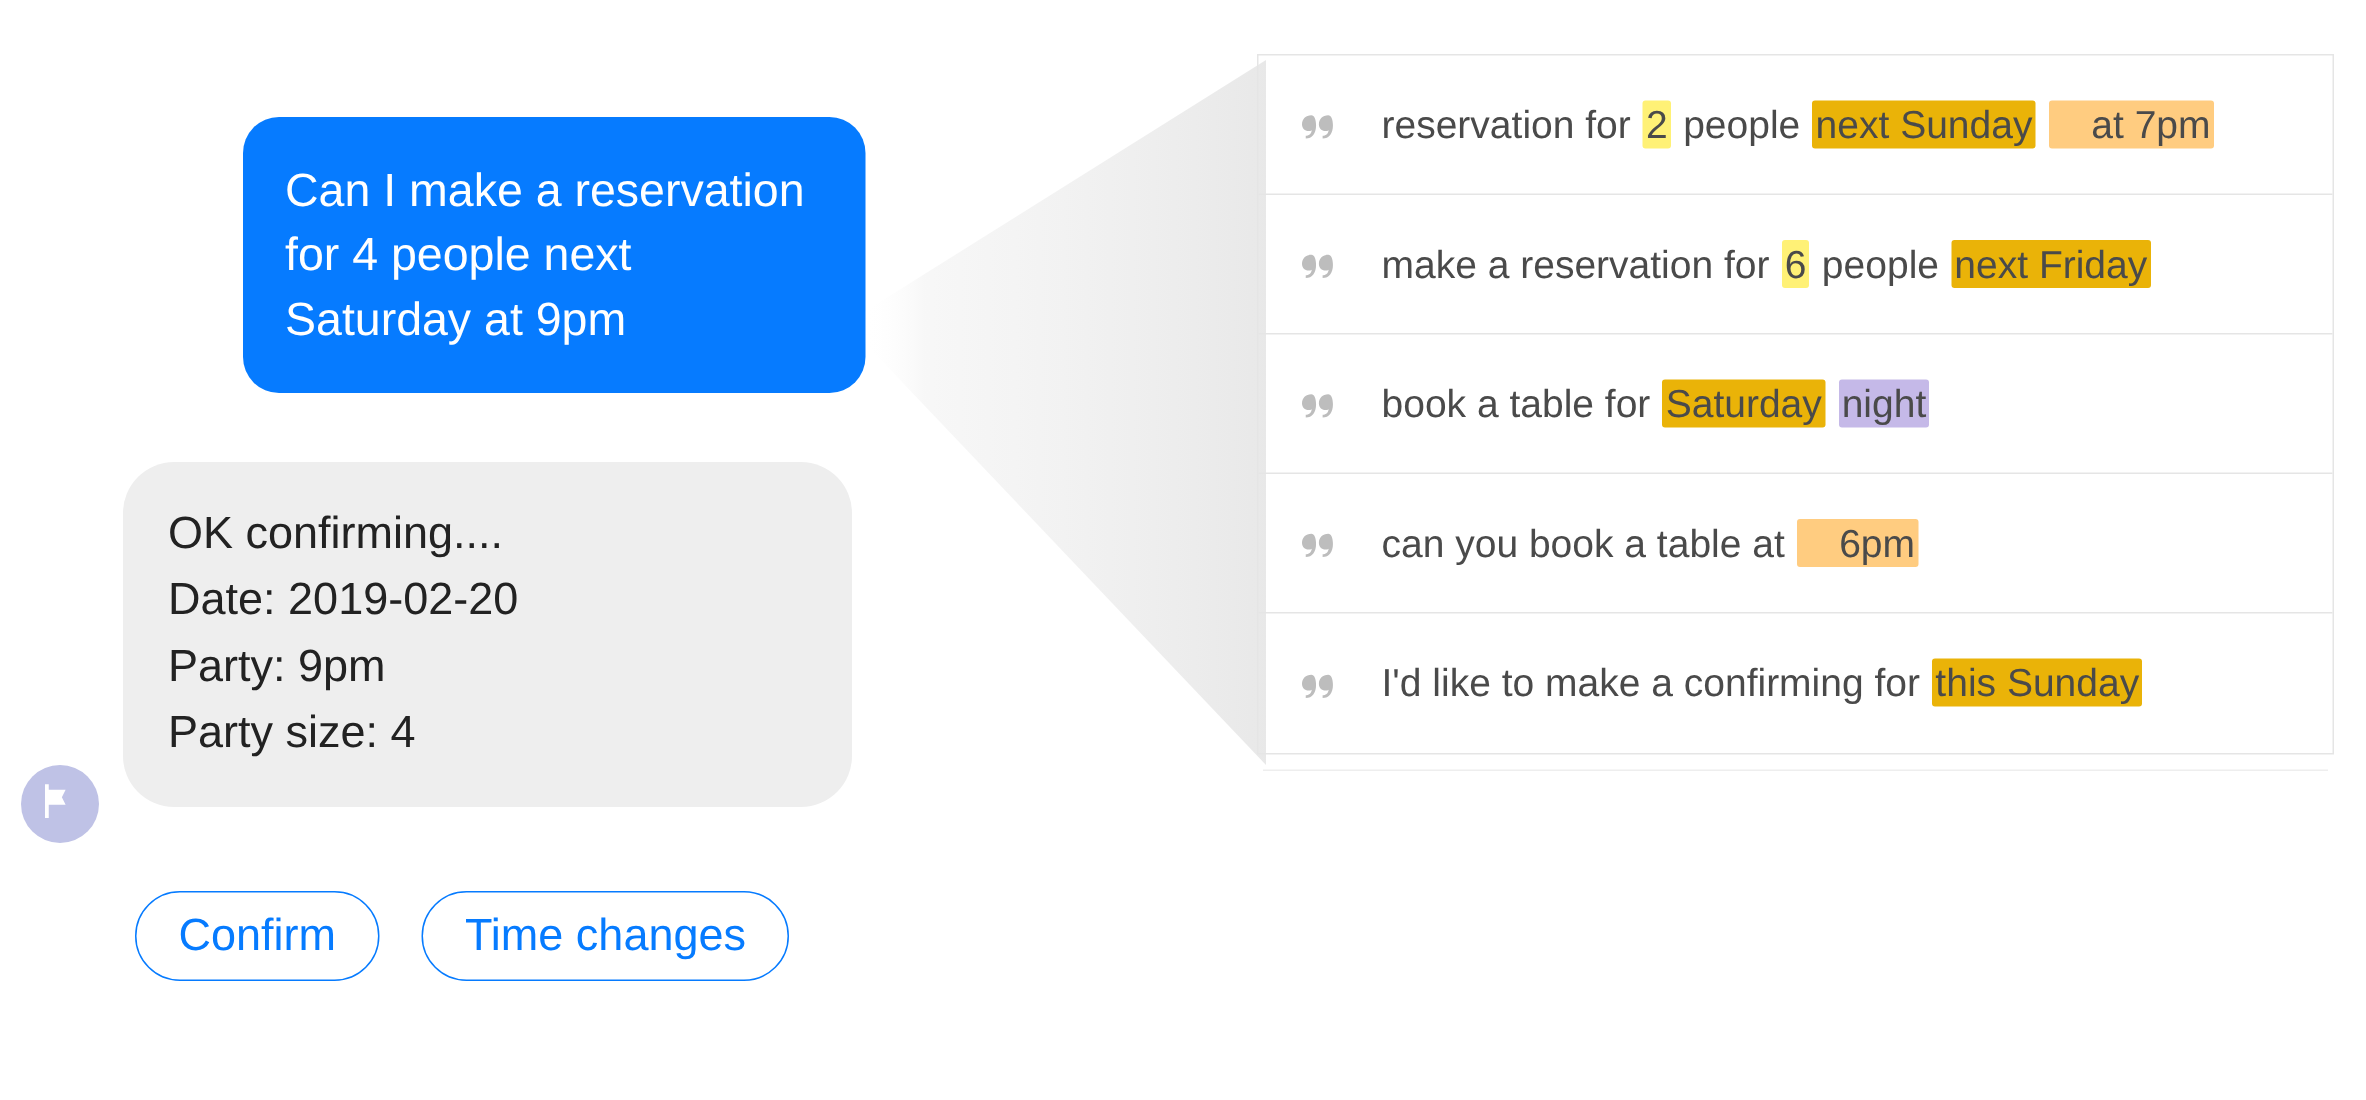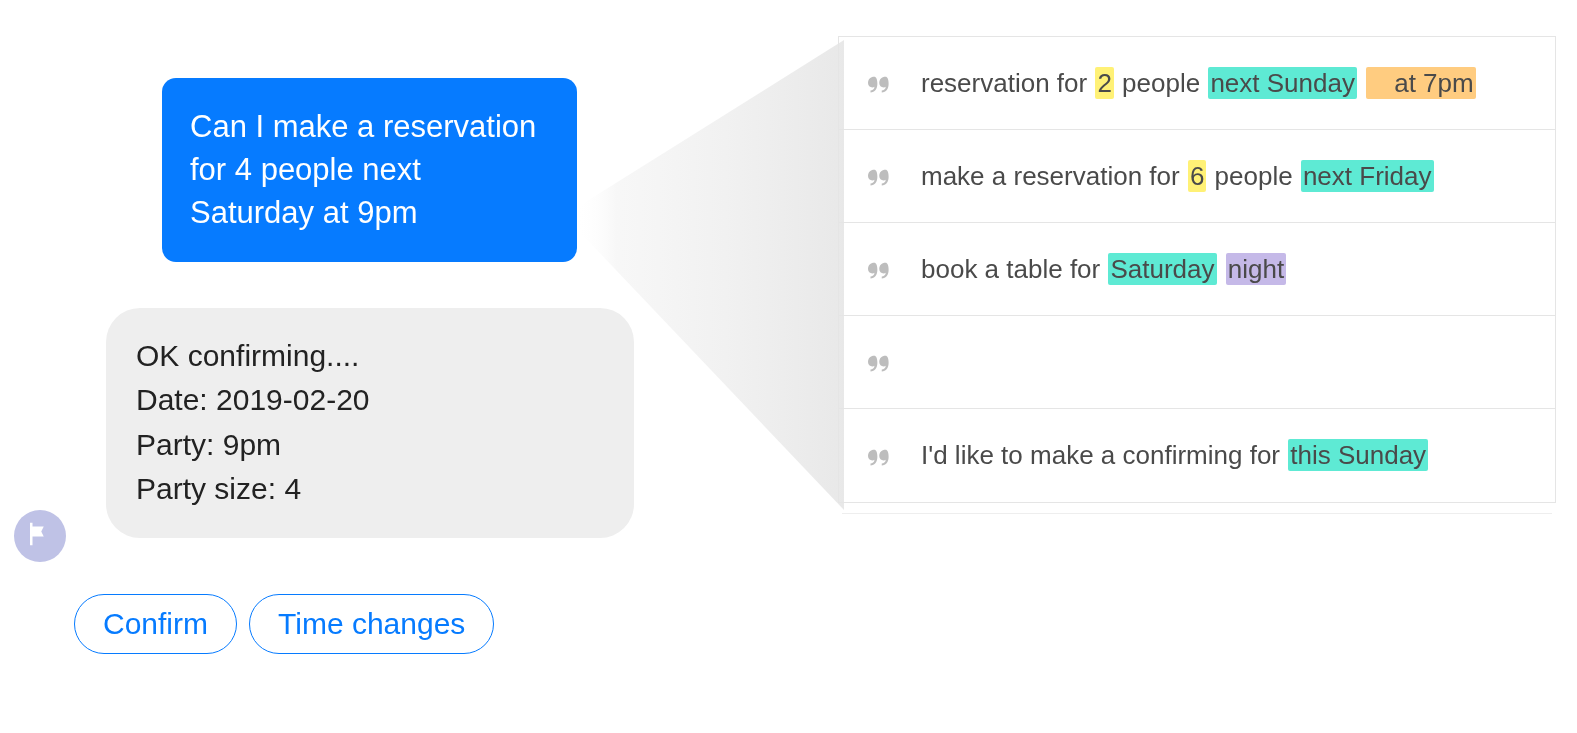--- a/index.html
+++ b/index.html
@@ -22,60 +22,59 @@
     padding-top: 78px;
   }
 
   .user-bubble {
     position: absolute;
     left: 162px;
     top: 78px;
     width: 415px;
     background: #067bff;
     color: #fff;
-    border-radius: 14px;
+    border-radius: 24px;
     padding: 28px 34px 28px 28px;
     font-size: 31px;
     line-height: 1.38;
   }
 
   .bot-bubble {
     position: absolute;
     left: 82px;
     top: 308px;
-    width: 528px;
+    width: 486px;
     background: #eeeeee;
     color: #222;
     border-radius: 34px;
     padding: 26px 32px 26px 30px;
     font-size: 30px;
     line-height: 1.48;
-    margin-left: 24px;
   }
 
   .avatar {
     position: absolute;
     left: 14px;
     top: 510px;
     width: 52px;
     height: 52px;
     border-radius: 50%;
     background: #bfc2e6;
     display: flex;
     align-items: center;
     justify-content: center;
   }
   .avatar svg { fill: #fff; width: 30px; height: 30px; }
 
   .quick-replies {
     position: absolute;
-    left: 74px;
+    left: 90px;
     top: 594px;
     display: flex;
-    gap: 12px;
+    gap: 28px;
   }
   .quick-reply-btn {
     border: 1.8px solid #067bff;
     background: #fff;
     color: #067bff;
     font-size: 30px;
     padding: 12px 28px;
     border-radius: 32px;
     cursor: pointer;
     font-family: inherit;
@@ -112,21 +111,21 @@
   .quote-cell {
     width: 58px;
     display: flex;
     align-items: center;
     justify-content: flex-start;
   }
   .quote-cell svg { fill: #bdbdbd; width: 30px; height: 30px; }
   .phrase-cell { flex: 1; white-space: nowrap; }
   .seg { padding: 1px 2px; border-radius: 2px; margin: 0 1px; }
   .hl-yellow { background: #fff176; }
-  .hl-pink   { background: #5eead4; }
+  .hl-pink   { background: #eab308; }
   .hl-orange { background: #ffcc80; padding-left: 28px; }
   .hl-purple { background: #c5b9e8; }
   .scroll-stub {
     position: absolute;
     left: 842px;
     top: 504px;
     width: 710px;
     height: 10px;
     border-bottom: 1px solid #eee;
   }
@@ -206,20 +205,21 @@
         </svg>
       </div>
       <div class="phrase-cell"><span>book a table for </span><span class="seg hl-pink">Saturday</span><span> </span><span class="seg hl-purple">night</span></div>
     </div>
     <div class="example-row">
       <div class="quote-cell">
         <svg viewBox="0 0 24 24">
           <path d="M9 7 C6 7 4 9 4 12 C4 14 5.5 15.5 7.5 15.5 C8.2 15.5 8.8 15.3 9.2 15 C9 17 7.5 18 6 18 L6 19.5 C9.5 19.5 11.5 16.5 11.5 12.5 C11.5 9 10.5 7 9 7 Z M18 7 C15 7 13 9 13 12 C13 14 14.5 15.5 16.5 15.5 C17.2 15.5 17.8 15.3 18.2 15 C18 17 16.5 18 15 18 L15 19.5 C18.5 19.5 20.5 16.5 20.5 12.5 C20.5 9 19.5 7 18 7 Z"></path>
         </svg>
       </div>
+      <div class="phrase-cell"><span>can you book a table at </span><span class="seg hl-orange">6pm</span></div>
     </div>
     <div class="example-row">
       <div class="quote-cell">
         <svg viewBox="0 0 24 24">
           <path d="M9 7 C6 7 4 9 4 12 C4 14 5.5 15.5 7.5 15.5 C8.2 15.5 8.8 15.3 9.2 15 C9 17 7.5 18 6 18 L6 19.5 C9.5 19.5 11.5 16.5 11.5 12.5 C11.5 9 10.5 7 9 7 Z M18 7 C15 7 13 9 13 12 C13 14 14.5 15.5 16.5 15.5 C17.2 15.5 17.8 15.3 18.2 15 C18 17 16.5 18 15 18 L15 19.5 C18.5 19.5 20.5 16.5 20.5 12.5 C20.5 9 19.5 7 18 7 Z"></path>
         </svg>
       </div>
       <div class="phrase-cell"><span>I'd like to make a confirming for </span><span class="seg hl-pink">this Sunday</span></div>
     </div>
   </div>

